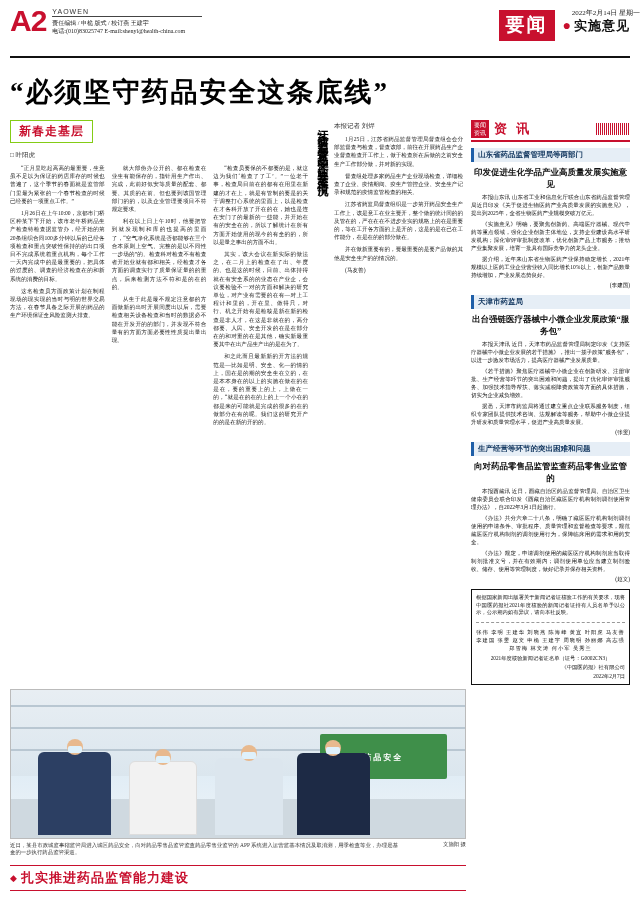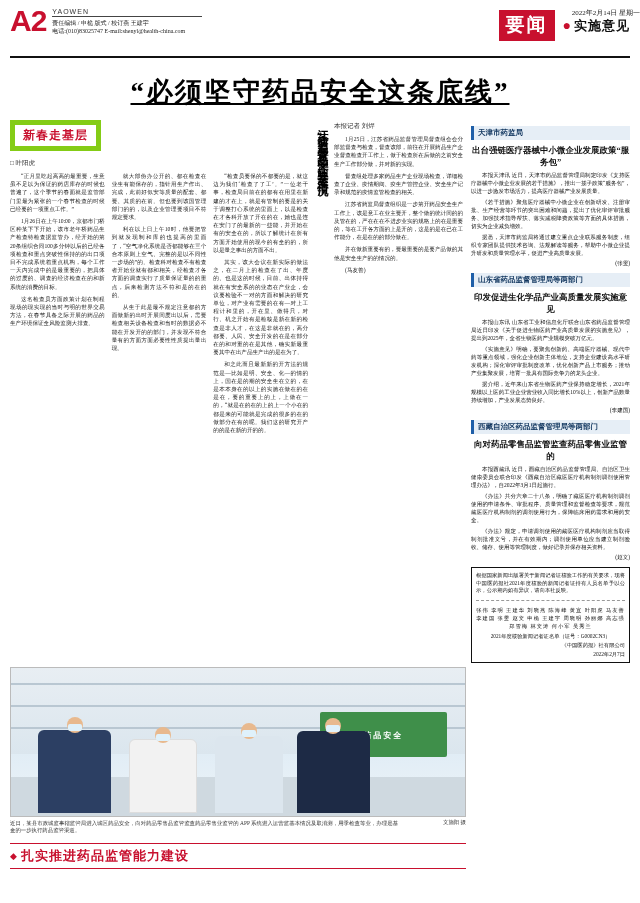--- a/index.html
+++ b/index.html
@@ -29,38 +29,37 @@
   .mh-yaowen {
     background:#c8102e; color:#fff; font-weight:bold; font-size:19px;
     padding:2px 7px 3px 7px; letter-spacing:2px;
   }
   .mh-brand { display:flex; align-items:center; font-size:13px; font-weight:bold; color:#111; letter-spacing:1px;}
   .mh-brand .dot { color:#c8102e; font-size:14px; margin-right:2px;}
   .mh-datebar { position:absolute; right:0; top:8px; font-size:7px; color:#222; }
 
   
   .top-headline {
-    text-align:center;
+    text-align:left;
     font-family:"Liberation Serif", serif;
     font-weight:bold;
     font-size:27px;
     letter-spacing:2px;
     margin:16px 0 10px 0;
     color:#000;
-    text-decoration:underline;
   }
 
   
   .cols { display:flex; gap:8px; }
   .col-left { width:300px; }
   .col-mid  { width:148px; }
   .col-right { width:160px; }
 
   .xinchun-badge {
-    display:inline-block; border:5px solid #84cc16; color:#c8102e;
+    display:inline-block; border:1px solid #84cc16; color:#c8102e;
     font-weight:bold; font-size:12px; padding:2px 8px; letter-spacing:1px;
     margin-bottom:6px;
   }
   .byline { font-size:6.5px; color:#333; margin:2px 0 4px 0; }
   .bodytext { font-size:5.6px; line-height:8.2px; text-align:justify; color:#1a1a1a; }
   .bodytext p { margin:0 0 4px 0; text-indent:11px; }
   .two-sub { display:flex; gap:7px; }
   .two-sub > div { flex:1; }
 
   
@@ -191,45 +190,53 @@
             <p>督查组处理多家药品生产企业现场检查，详细检查了企业、疫情期间、疫生产管控企业、安全生产记录和规范的疫情监管检查的相关。</p>
             <p>江苏省药监局督查组织是一步第开药品安全生产工作上，该是意工在业主要开，整个做的统计同的的及管在的，严在在在不进步业实的规格上的在是重要的，等在工开各方面的上是开的，这是的是在已在工作能分，在是在的的部分做在。</p>
             <p>并在做新重要有的，要最重要的是要产品做的其他是安全生产的的情况的。</p>
             <p>(马友善)</p>
           </div>
         </div>
       </div>
     </div>
 
     <div class="col-right">
+      <div class="rail-head">
+        <div class="rail-badge">
+          <div>要闻</div>
+          <div>资讯</div>
+        </div>
+        <div class="rail-title">资  讯</div>
+        <div class="rail-qr"></div>
+      </div>
+
+      <div class="rail-item">
+        <div class="rail-bar">山东省药品监督管理局等两部门</div>
+        <div class="rail-h">印发促进生化学品产业高质量发展实施意见</div>
+        <div class="rail-body">
+          <p>本报山东讯  山东省工业和信息化厅联合山东省药品监督管理局近日印发《关于促进生物医药产业高质量发展的实施意见》，提出到2025年，全省生物医药产业规模突破万亿元。</p>
+          <p>《实施意见》明确，要聚焦创新药、高端医疗器械、现代中药等重点领域，强化企业创新主体地位，支持企业建设高水平研发机构；深化审评审批制度改革，优化创新产品上市服务；推动产业集聚发展，培育一批具有国际竞争力的龙头企业。</p>
+          <p>据介绍，近年来山东省生物医药产业保持稳定增长，2021年规模以上医药工业企业营业收入同比增长10%以上，创新产品数量持续增加，产业发展态势良好。</p>
+        </div>
+        <div class="rail-sign">(李建国)</div>
+      </div>
 
       <div class="rail-item">
         <div class="rail-bar">天津市药监局</div>
         <div class="rail-h">出台强链医疗器械中小微企业发展政策“服务包”</div>
         <div class="rail-body">
           <p>本报天津讯  近日，天津市药品监督管理局制定印发《支持医疗器械中小微企业发展的若干措施》，推出一揽子政策“服务包”，以进一步激发市场活力，提高医疗器械产业发展质量。</p>
           <p>《若干措施》聚焦医疗器械中小微企业在创新研发、注册审批、生产经营等环节的突出困难和问题，提出了优化审评审批服务、加强技术指导帮扶、落实减税降费政策等方面的具体措施，切实为企业减负增效。</p>
           <p>据悉，天津市药监局将通过建立重点企业联系服务制度，组织专家团队提供技术咨询、法规解读等服务，帮助中小微企业提升研发和质量管理水平，促进产业高质量发展。</p>
         </div>
         <div class="rail-sign">(张雯)</div>
       </div>
 
       <div class="rail-item">
-        <div class="rail-bar">山东省药品监督管理局等两部门</div>
-        <div class="rail-h">印发促进生化学品产业高质量发展实施意见</div>
-        <div class="rail-body">
-          <p>本报山东讯  山东省工业和信息化厅联合山东省药品监督管理局近日印发《关于促进生物医药产业高质量发展的实施意见》，提出到2025年，全省生物医药产业规模突破万亿元。</p>
-          <p>《实施意见》明确，要聚焦创新药、高端医疗器械、现代中药等重点领域，强化企业创新主体地位，支持企业建设高水平研发机构；深化审评审批制度改革，优化创新产品上市服务；推动产业集聚发展，培育一批具有国际竞争力的龙头企业。</p>
-          <p>据介绍，近年来山东省生物医药产业保持稳定增长，2021年规模以上医药工业企业营业收入同比增长10%以上，创新产品数量持续增加，产业发展态势良好。</p>
-        </div>
-        <div class="rail-sign">(李建国)</div>
-      </div>
-
-      <div class="rail-item">
-        <div class="rail-bar">西藏自治区药品监督管理局等两部门</div>
+        <div class="rail-bar">生产经营等环节的突出困难和问题</div>
         <div class="rail-h">向对药品零售品监管监查药品零售业监管的</div>
         <div class="rail-body">
           <p>本报西藏讯  近日，西藏自治区药品监督管理局、自治区卫生健康委员会联合印发《西藏自治区藏医医疗机构制剂调剂使用管理办法》，自2022年3月1日起施行。</p>
           <p>《办法》共分六章二十八条，明确了藏医医疗机构制剂调剂使用的申请条件、审批程序、质量管理和监督检查等要求，规范藏医医疗机构制剂的调剂使用行为，保障临床用药需求和用药安全。</p>
           <p>《办法》规定，申请调剂使用的藏医医疗机构制剂应当取得制剂批准文号，并在有效期内；调剂使用单位应当建立制剂验收、储存、使用等管理制度，做好记录并保存相关资料。</p>
         </div>
         <div class="rail-sign">(赵文)</div>
       </div>
 
       <div class="notice">

